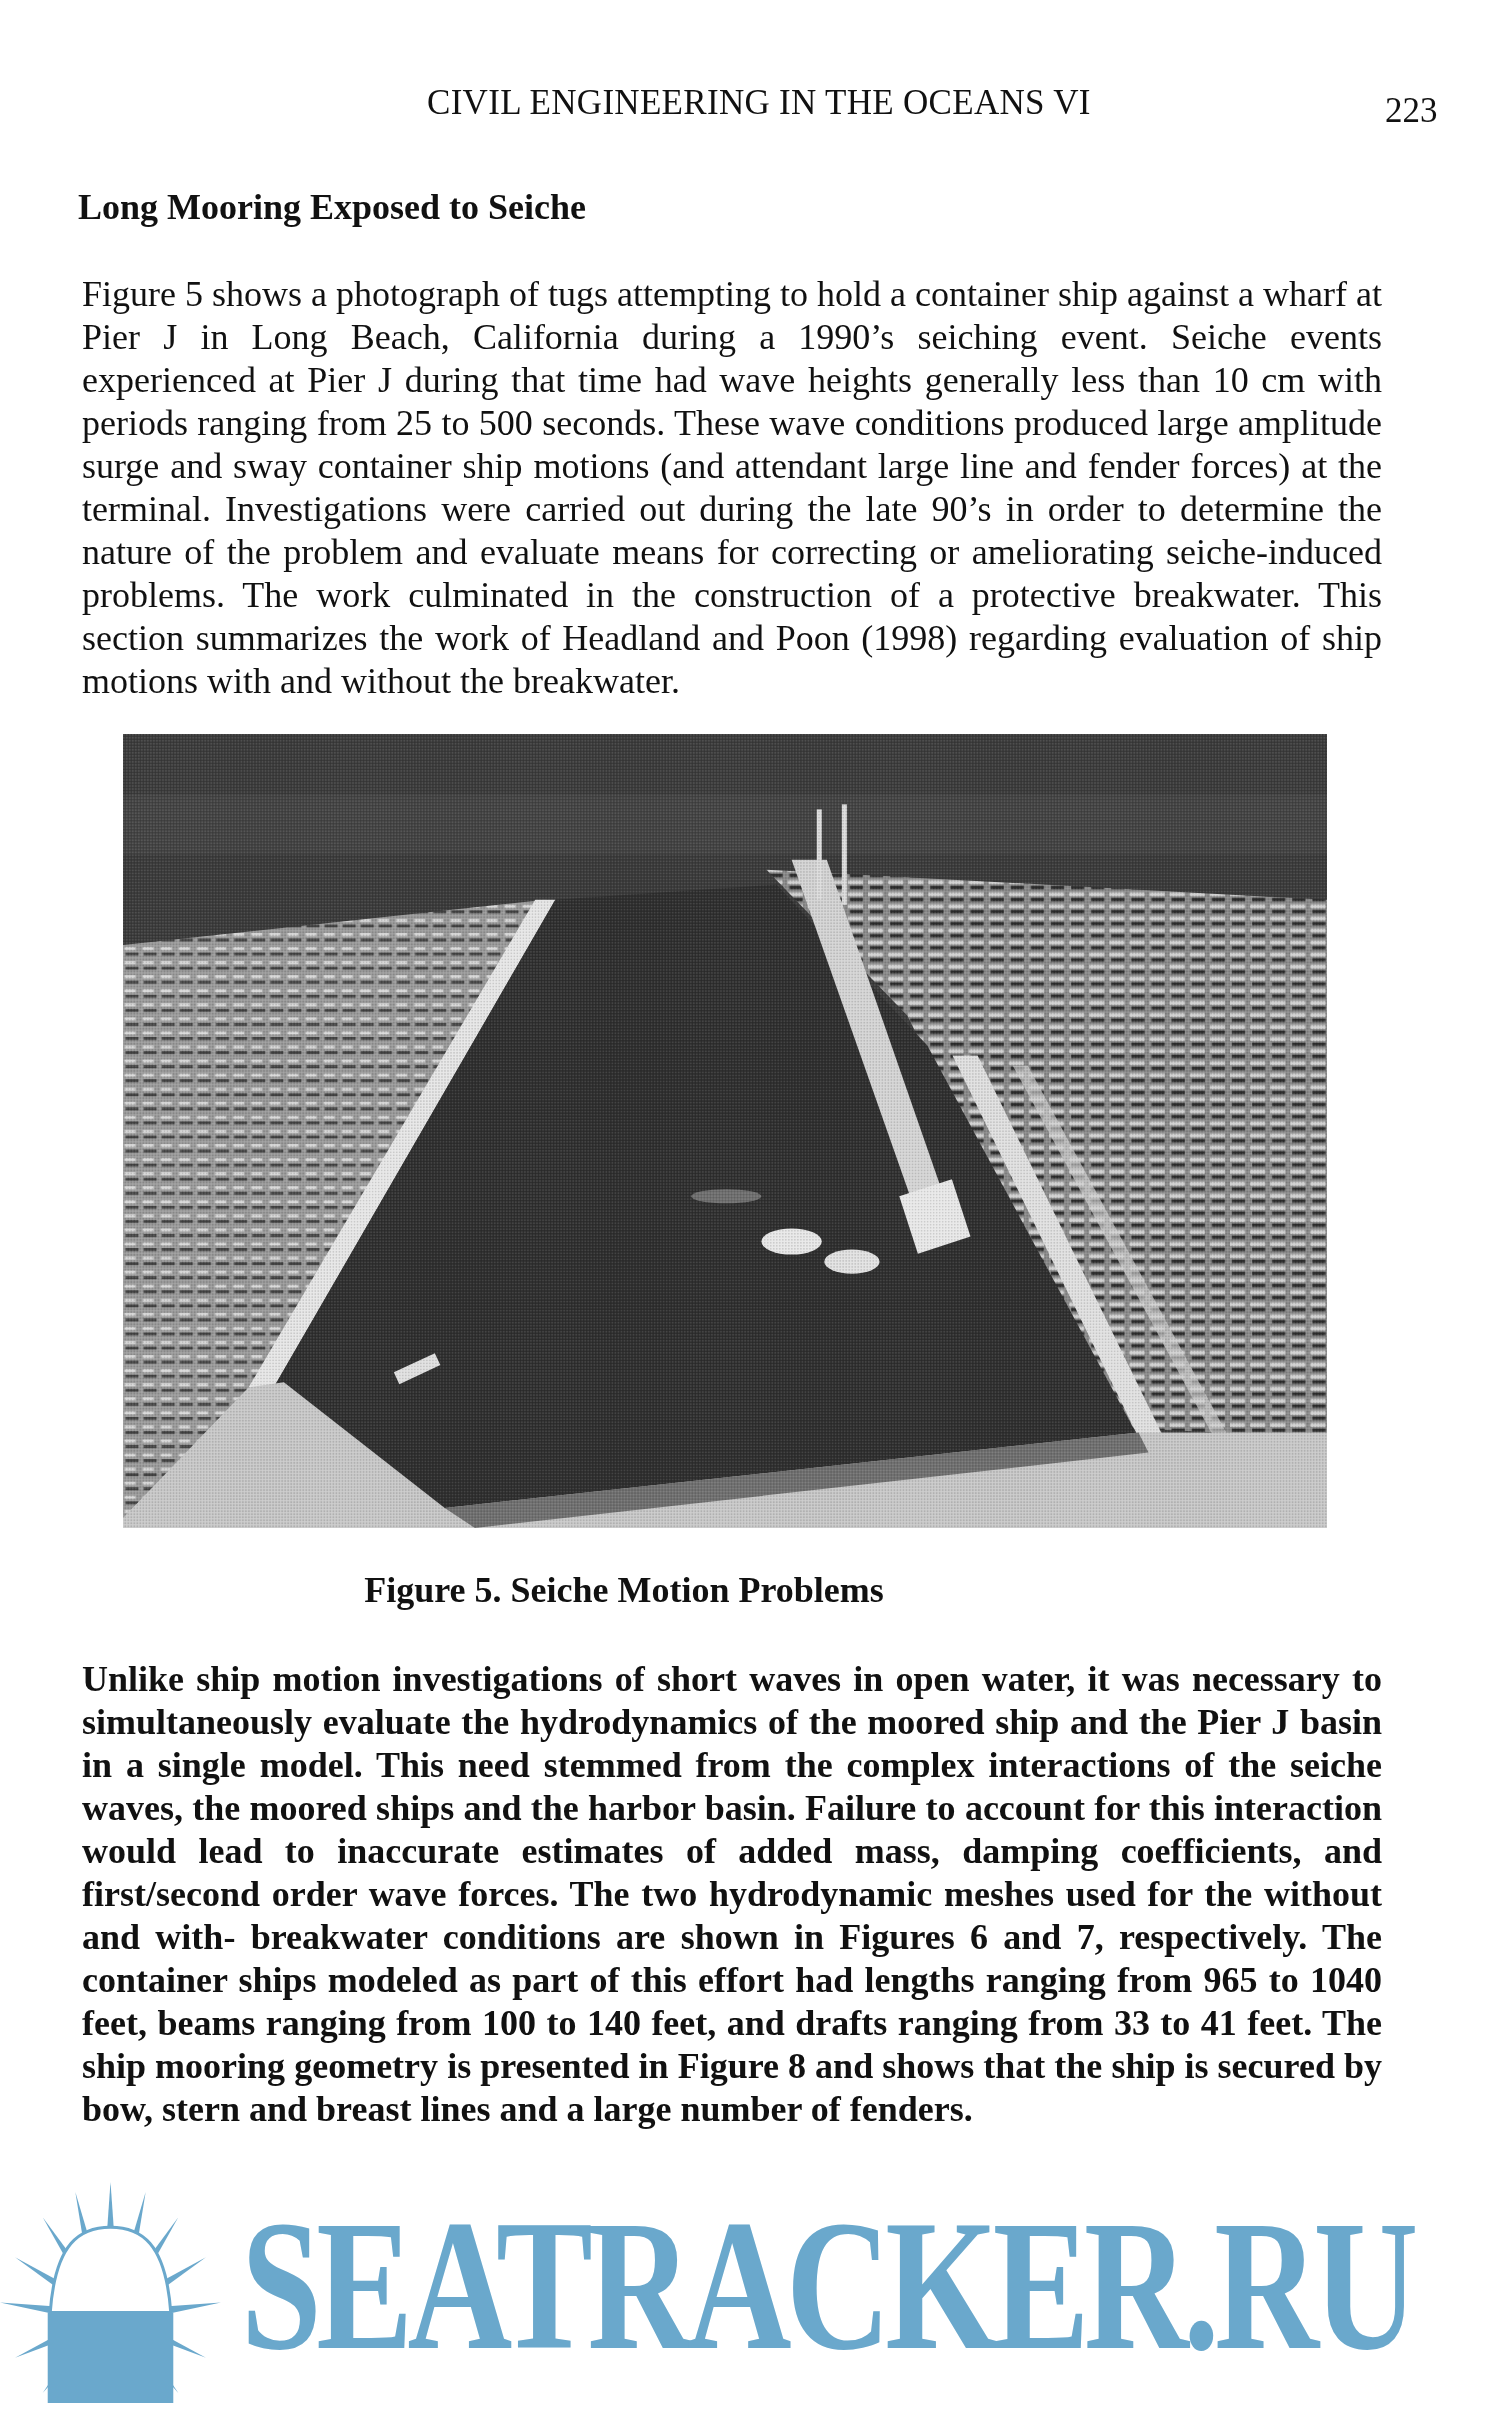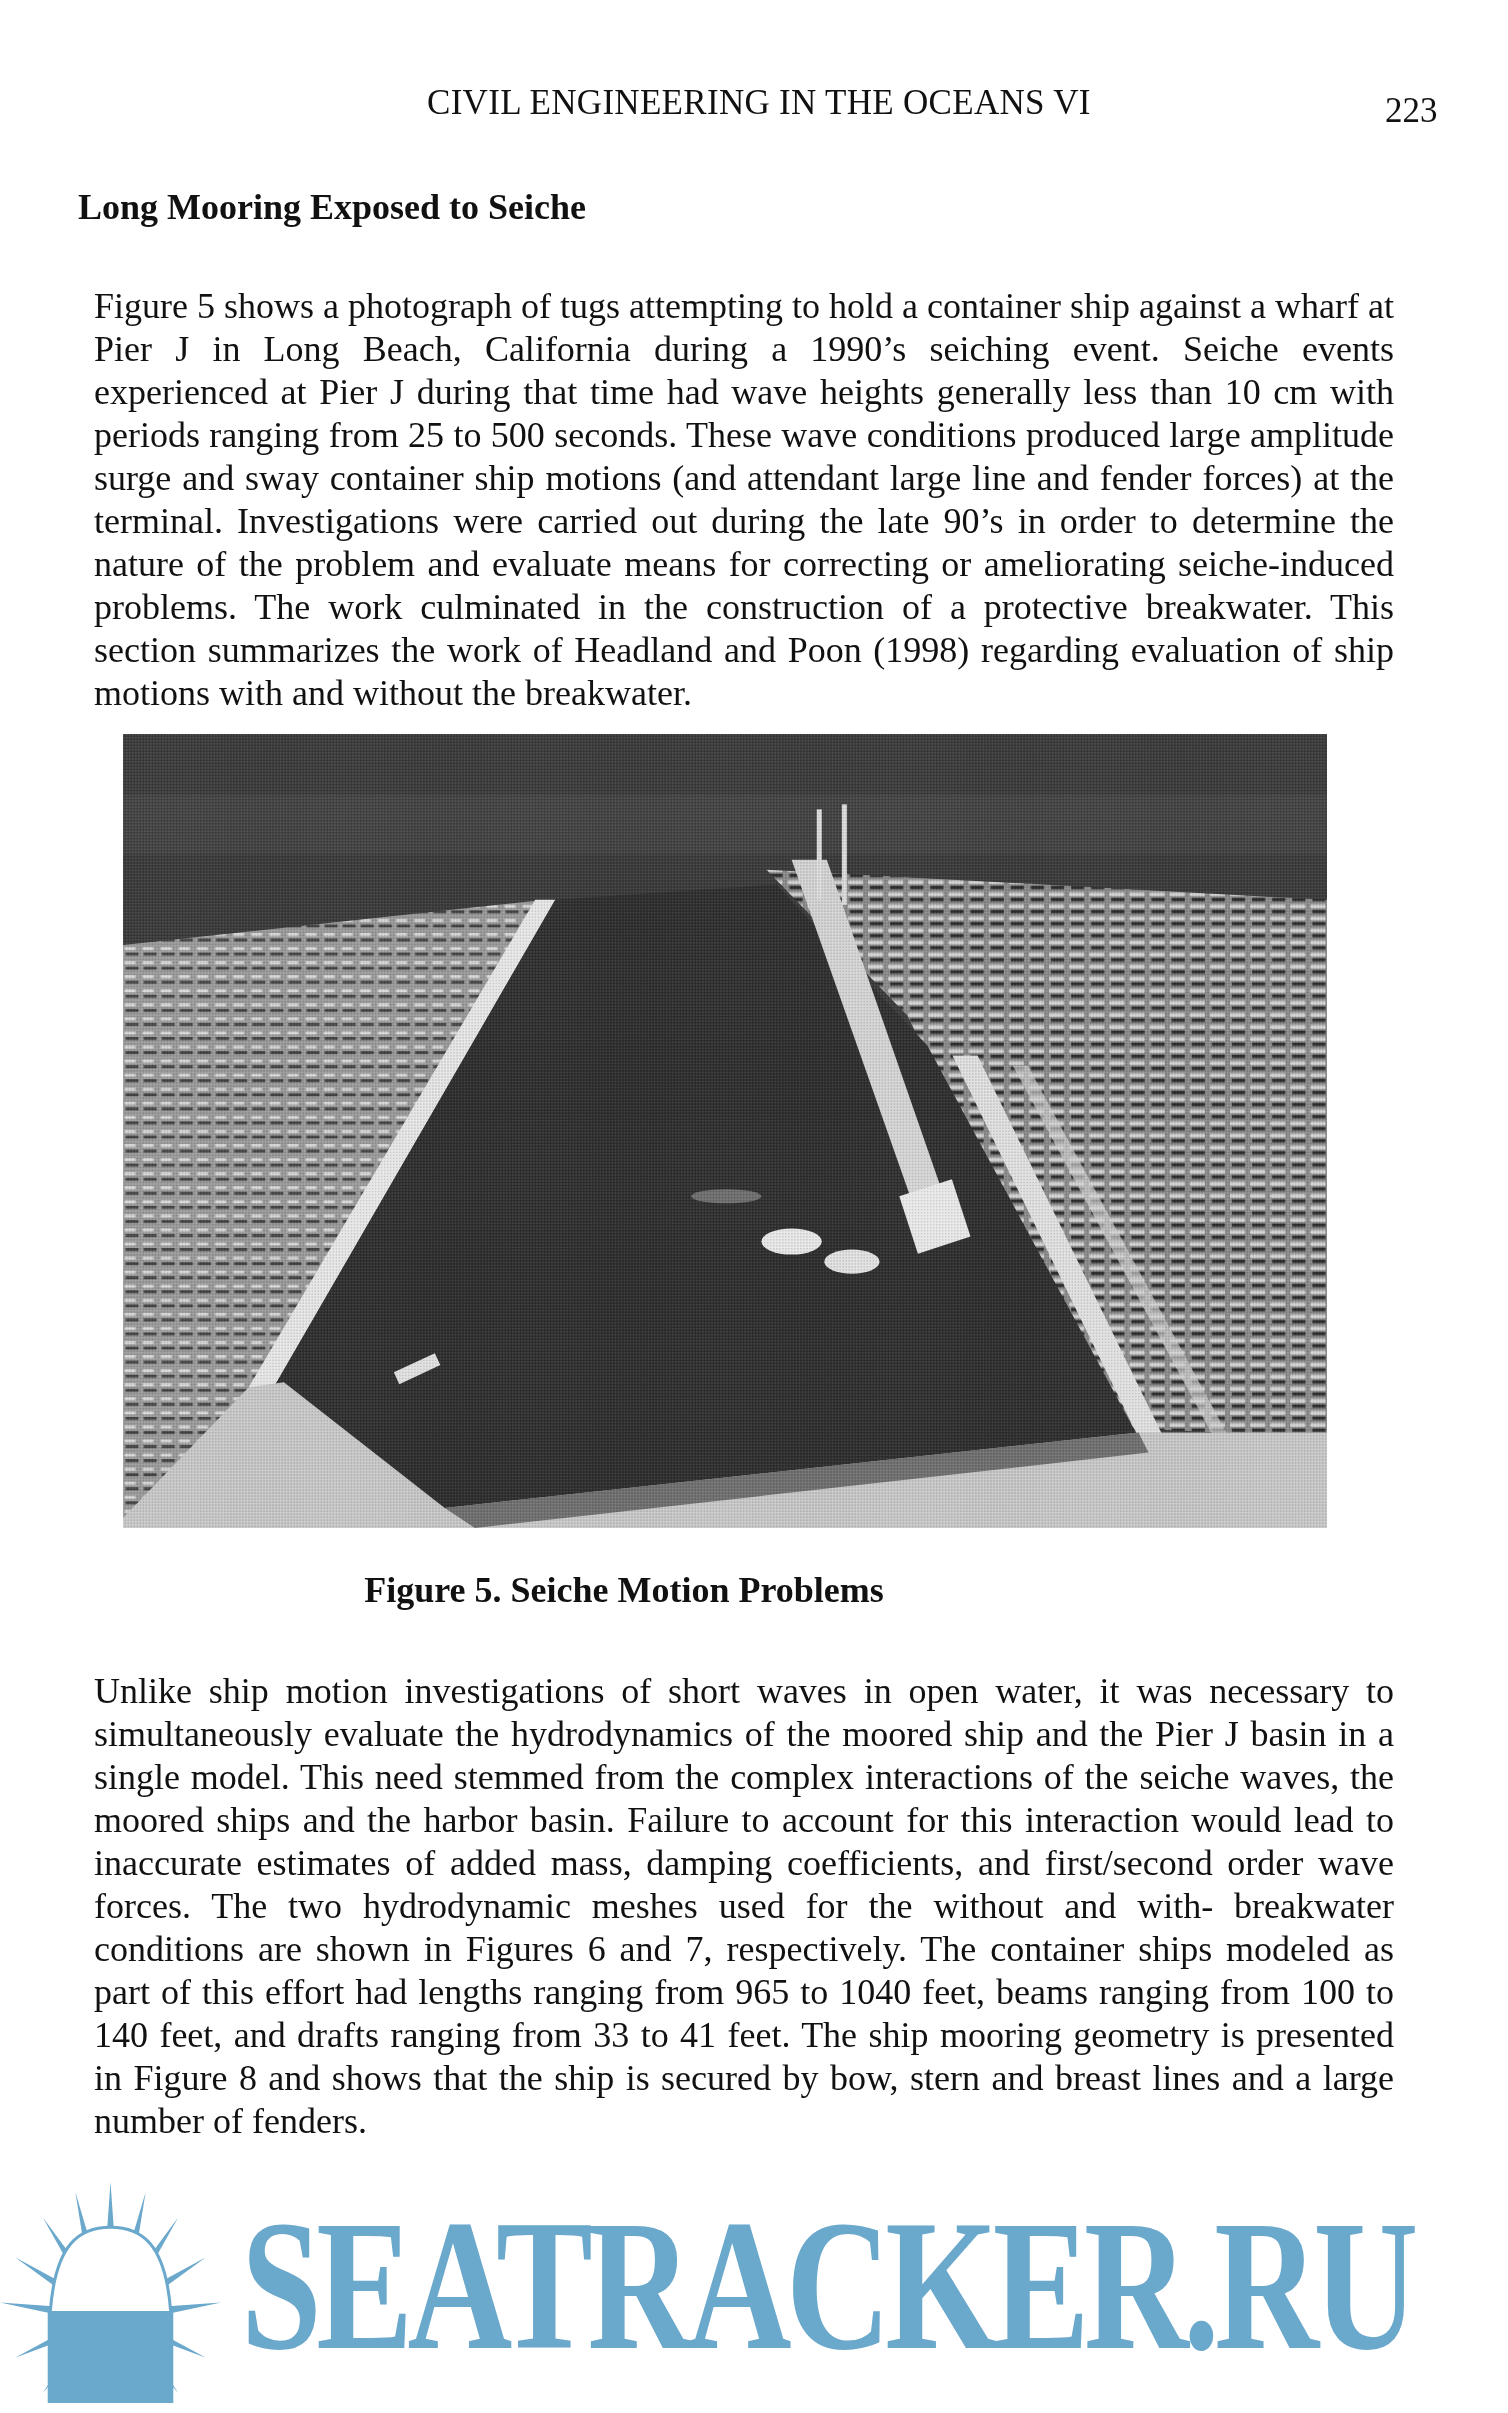--- a/index.html
+++ b/index.html
@@ -3,23 +3,23 @@
 <meta charset="utf-8">
 <style>
   html, body { margin: 0; padding: 0; background: #ffffff; }
   body { width: 1508px; height: 2413px; position: relative; overflow: hidden;
          font-family: "Liberation Serif", "DejaVu Serif", serif; color: #111; }
   .running-head { position: absolute; top: 83px; left: 0; width: 1497px; height: 45px; }
   .running-title { position: absolute; left: 427px; top: 0; font-size: 35px; letter-spacing: 0.3px; }
   .page-number { position: absolute; left: 1385px; top: 8px; font-size: 35px; }
   .section-heading { position: absolute; left: 78px; top: 186px; font-size: 36px; font-weight: bold; margin: 0; }
   .para { position: absolute; left: 78px; width: 1300px; font-size: 36px; line-height: 43px;
-          text-align: justify; margin: 16px; }
+          text-align: justify; margin: 4px; }
   .para1 { top: 269px; }
-  .para2 { top: 1654px; line-height: 43px; }
+  .para2 { top: 1654px; line-height: 43px; font-weight: bold; }
   .figure { position: absolute; left: 123px; top: 734px; width: 1204px; height: 794px;
             background: #3a3a3a; overflow: hidden; }
   .figure svg { width: 100%; height: 100%; display: block; }
   .caption { position: absolute; left: 0; width: 1248px; top: 1569px; text-align: center;
              font-size: 36px; font-weight: bold; margin: 0; }
   .watermark { position: absolute; left: 0; top: 2182px; width: 1508px; height: 221px; }
   .wm-text { position: absolute; left: 241px; top: 10px; font-size: 186px; font-weight: bold;
              letter-spacing: -7px; color: #6aa8cc; font-family: "Liberation Serif", serif;
              transform: scaleX(0.78); transform-origin: left top; line-height: 1; white-space: nowrap; }
   .wm-sun { position: absolute; left: 0; top: 0; width: 221px; height: 221px; }

